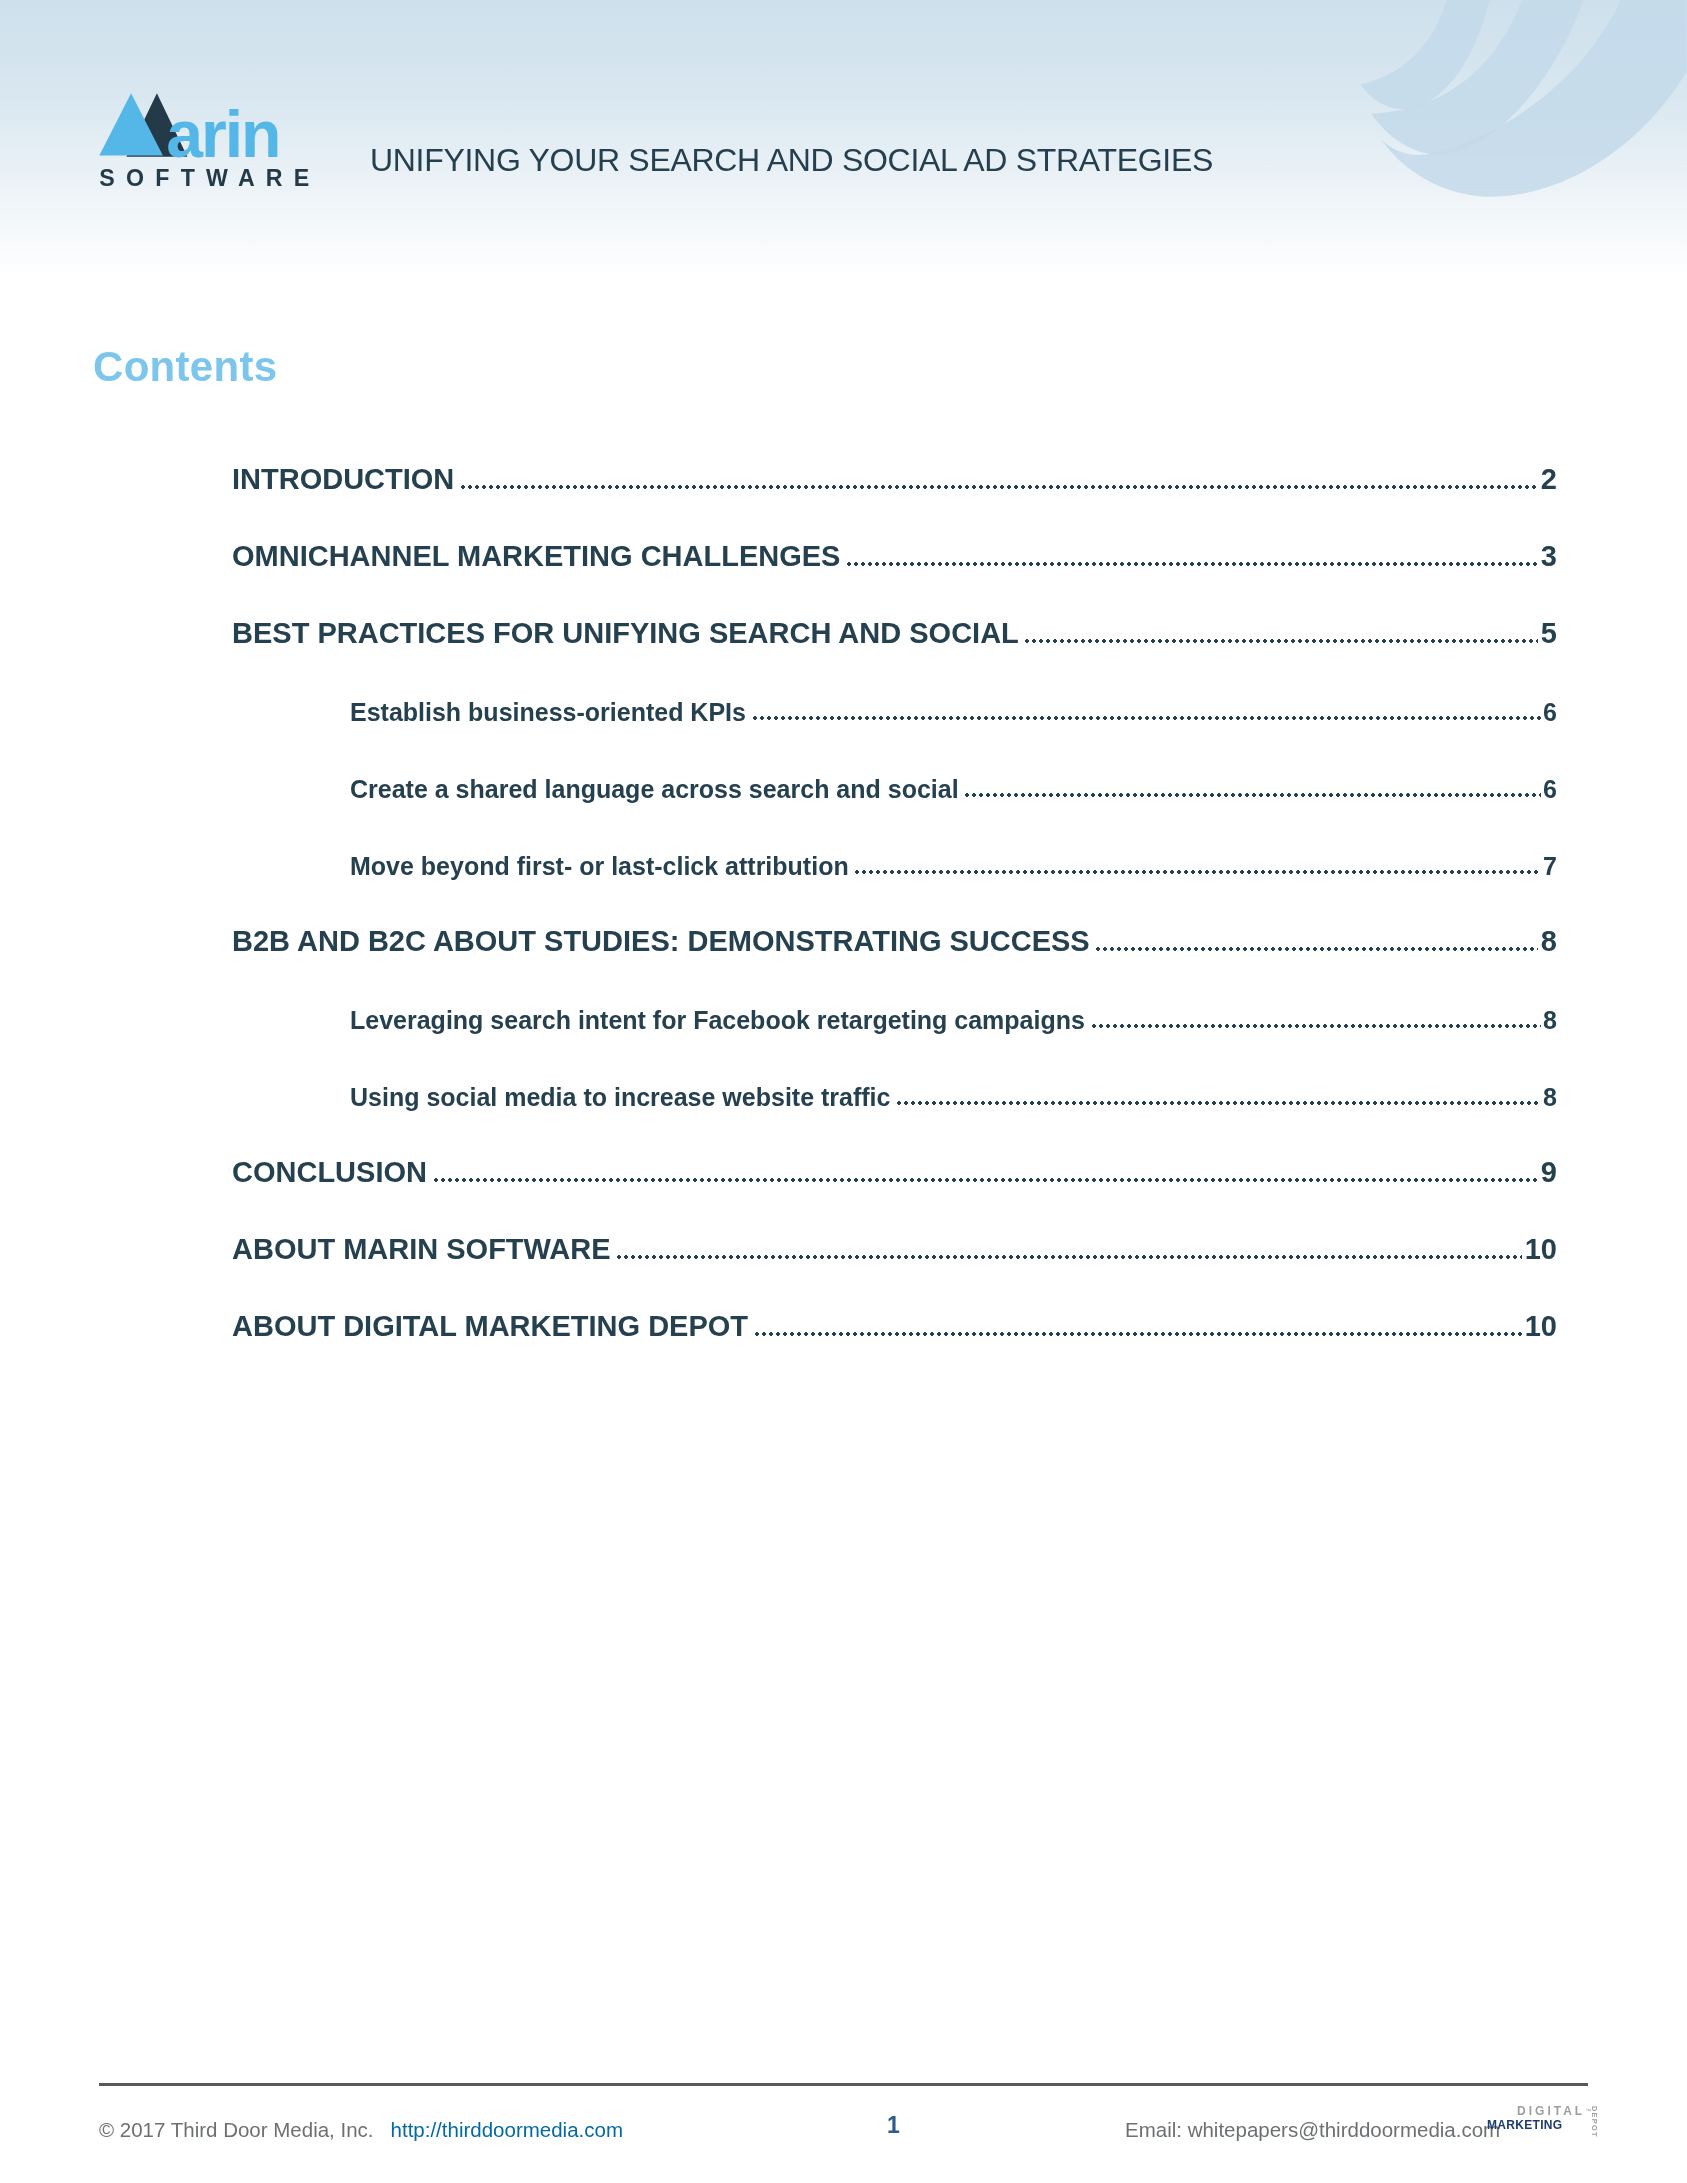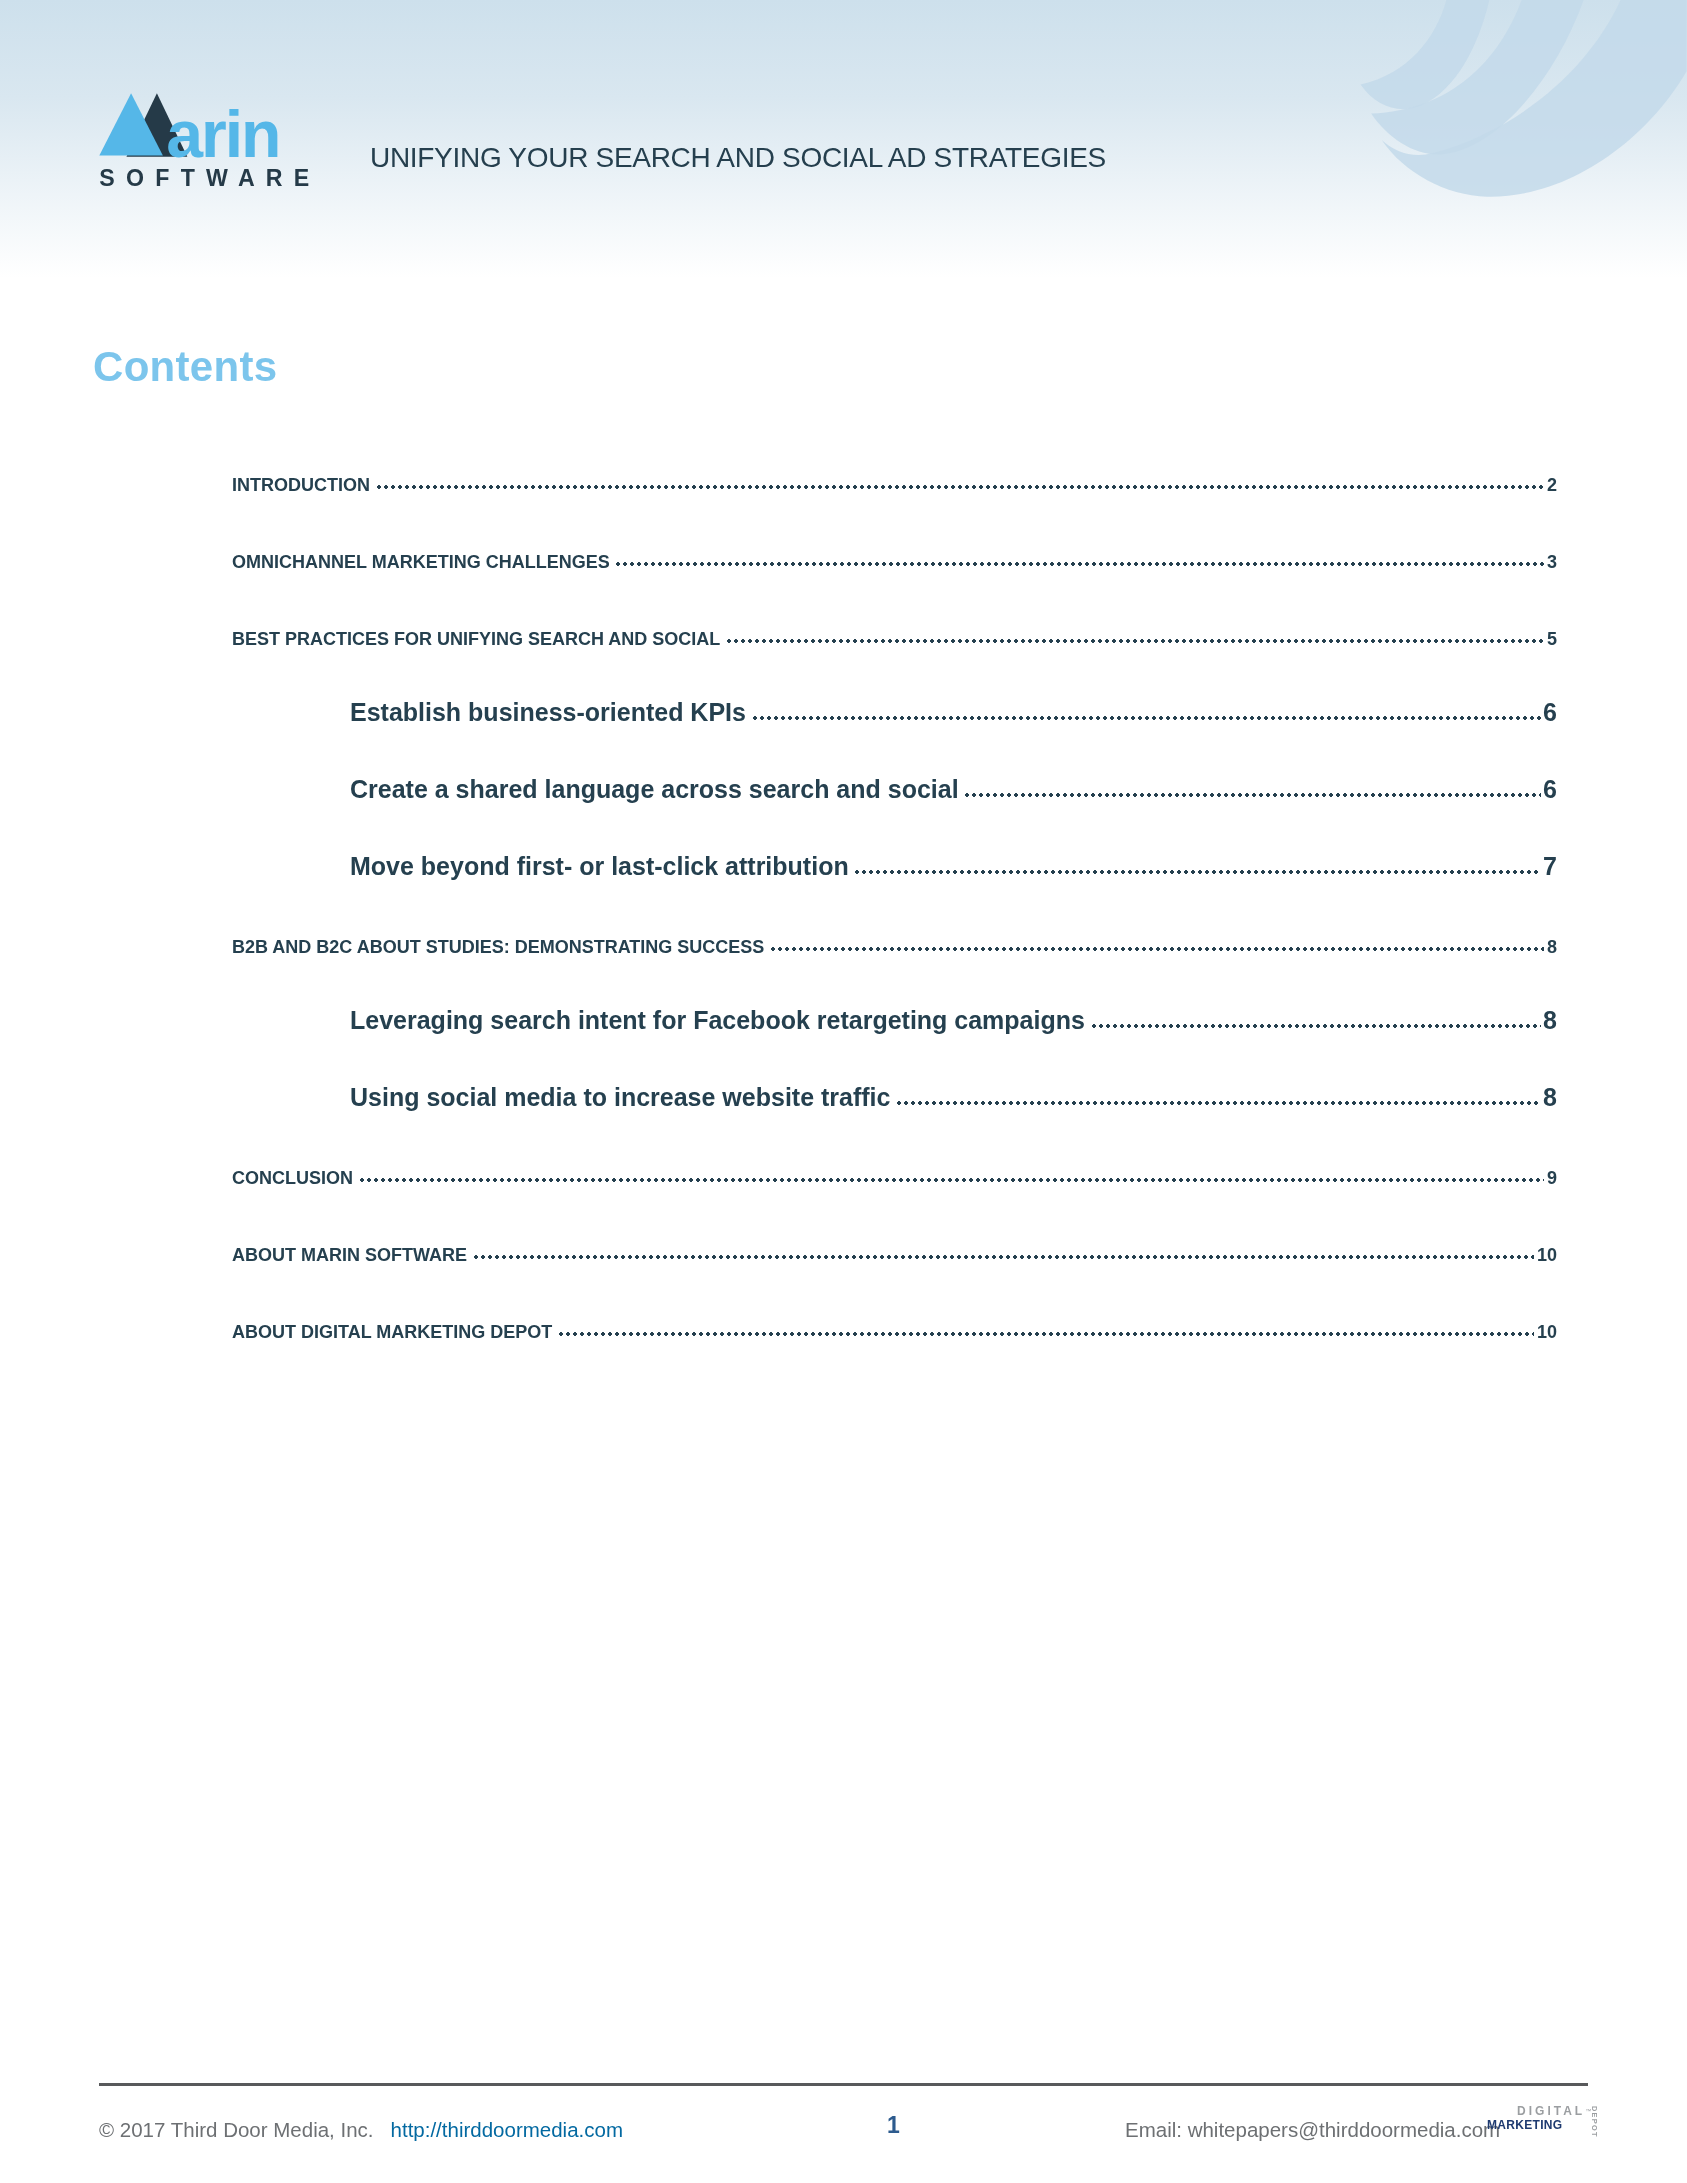--- a/index.html
+++ b/index.html
@@ -13,32 +13,32 @@
 
   
   .header-bg{
     position:absolute;left:0;top:0;width:1687px;height:278px;
     background:linear-gradient(180deg,#cde0ec 0%,#d9e7f0 35%,#eef4f8 70%,#ffffff 100%);
   }
   .swoosh{position:absolute;top:0;right:0;width:377px;height:198px;}
   .marin-logo{position:absolute;left:98px;top:89px;width:225px;height:101px;}
   .doc-title{
     position:absolute;left:370px;top:142px;
-    font-size:28px;letter-spacing:-0.3px;color:#253f4e;white-space:nowrap;
+    font-size:32px;letter-spacing:-0.3px;color:#253f4e;white-space:nowrap;
   }
 
   
   .contents-heading{
     position:absolute;left:93px;top:343px;
     font-size:42px;font-weight:bold;color:#7cc5ec;letter-spacing:0.3px;
   }
   .toc{position:absolute;left:232px;top:417px;width:1325px;}
   .toc-row{
     display:flex;align-items:flex-end;height:77px;
-    color:#25404f;font-weight:bold;font-size:18px;line-height:1;
+    color:#25404f;font-weight:bold;font-size:29px;line-height:1;
   }
   .toc-row.sub{padding-left:118px;font-size:25px;}
   .toc-label{white-space:nowrap;}
   .toc-dots{
     flex:1;height:4px;margin:0 2.6px 4.6px 6.6px;
     background-image:radial-gradient(circle at 2px 2px,#25404f 1.7px,rgba(37,64,79,0) 2.1px);
     background-size:7px 4px;background-repeat:repeat-x;background-position:left bottom;
   }
   .toc-page{white-space:nowrap;}
 

